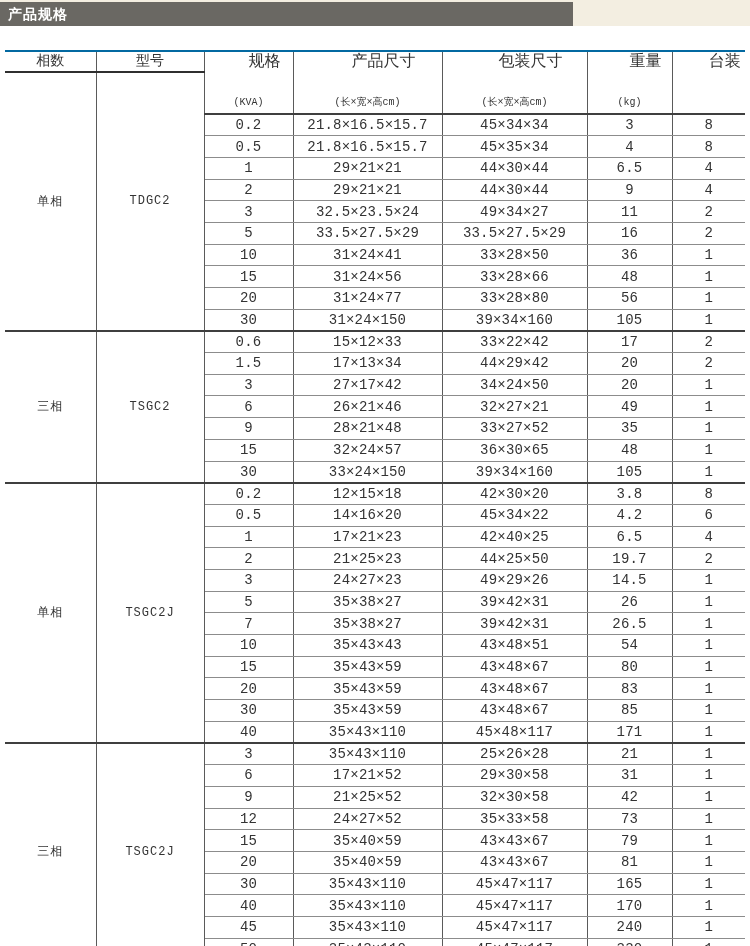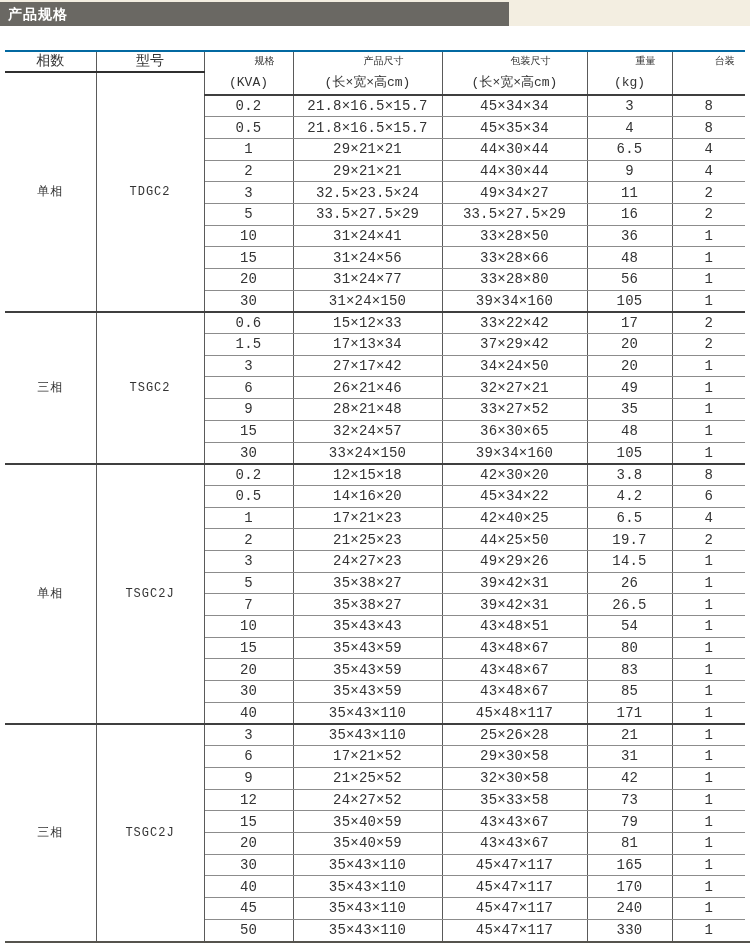--- a/index.html
+++ b/index.html
@@ -18,21 +18,21 @@
   
   .topbar {
     position: relative;
     width: 750px;
     height: 26px;
     background: #F3EEE1;
   }
   .topbar-dark {
     position: absolute;
     left: 0; top: 2px;
-    width: 509px; height: 24px;
+    width: 573px; height: 24px;
     background: #6A6863;
     display: flex;
     align-items: center;
   }
   .topbar-title {
     color: #ffffff;
     font-size: 14px;
     font-weight: 700;
     padding-left: 8px;
     letter-spacing: 1px;
@@ -65,22 +65,22 @@
   
   tr.hdr-row-1 { height: 20px; }
   tr.hdr-row-2 { height: 23px; }
   .hdr-cell { vertical-align: top; font-size: 14px; }
   .hdr-split {
     vertical-align: middle;
     border-bottom: 2px solid #2F2F2F;
     line-height: 19px;
   }
   .hdr-tall { border-bottom: 2px solid #3F3F3F; }
-  .hl1 { line-height: 20px; font-size: 10px; margin-left: 32px; }
-  .hl2 { line-height: 21px; font-size: 13px; }
+  .hl1 { line-height: 20px; font-size: 16px; margin-left: 32px; }
+  .hl2 { line-height: 21px; font-size: 10px; margin-top: 20px; }
   
   .spec-table tr.data-row { height: 21.7px; }
   .data-cell {
     font-size: 14px;
     vertical-align: middle;
     border-bottom: 1px solid #8C8C8C;
     letter-spacing: 0.2px;
   }
   .merge-cell {
     font-size: 12px;
@@ -221,21 +221,21 @@
             <td class="merge-cell" rowspan="7">TSGC2</td>
             <td class="data-cell">0.6</td>
             <td class="data-cell">15×12×33</td>
             <td class="data-cell">33×22×42</td>
             <td class="data-cell">17</td>
             <td class="data-cell">2</td>
           </tr>
           <tr class="data-row">
             <td class="data-cell">1.5</td>
             <td class="data-cell">17×13×34</td>
-            <td class="data-cell">37×29×42</td>
+            <td class="data-cell">44×29×42</td>
             <td class="data-cell">20</td>
             <td class="data-cell">2</td>
           </tr>
           <tr class="data-row">
             <td class="data-cell">3</td>
             <td class="data-cell">27×17×42</td>
             <td class="data-cell">34×24×50</td>
             <td class="data-cell">20</td>
             <td class="data-cell">1</td>
           </tr>

